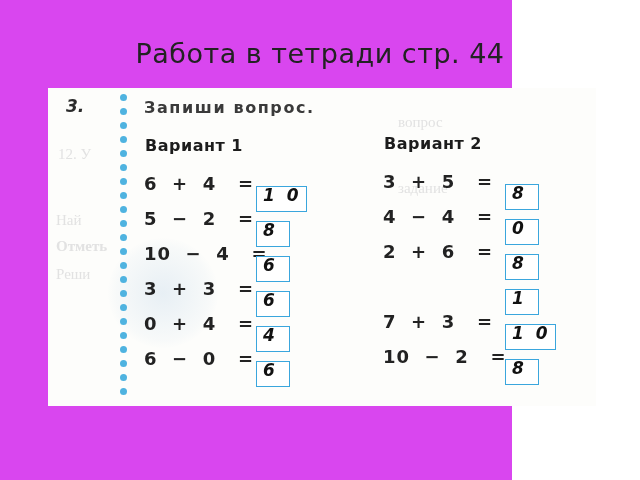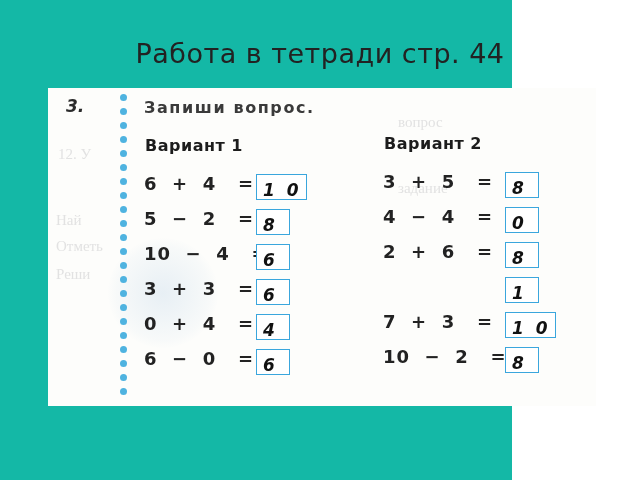--- a/index.html
+++ b/index.html
@@ -10,21 +10,21 @@
     width: 640px;
     height: 480px;
     background: #ffffff;
     font-family: "DejaVu Sans", sans-serif;
     overflow: hidden;
   }
   #page {
     position: relative;
     width: 512px;
     height: 480px;
-    background: #14b8a6;
+    background: #d946ef;
   }
   #page-title {
     position: absolute;
     top: 38px;
     left: 0;
     width: 640px;
     text-align: center;
     font-size: 27px;
     color: #222222;
     font-family: "DejaVu Sans", sans-serif;
@@ -46,21 +46,21 @@
     color: #e2e2e2;
     font-size: 15px;
     font-family: "Liberation Serif", serif;
     white-space: nowrap;
     user-select: none;
   }
   .ghost.g1 { top: 26px; left: 350px; }
   .ghost.g2 { top: 58px; left: 10px; }
   .ghost.g3 { top: 92px; left: 350px; }
   .ghost.g4 { top: 116px; left: 8px; margin-top: 8px; }
-  .ghost.g5 { top: 150px; left: 8px; }
+  .ghost.g5 { top: 150px; left: 8px; font-weight: bold; }
   .ghost.g6 { top: 178px; left: 8px; }
   .ghost-circle {
     position: absolute;
     top: 150px;
     left: 60px;
     width: 110px;
     height: 110px;
     border-radius: 50%;
     background: radial-gradient(circle, rgba(205,222,236,0.45) 0%, rgba(205,222,236,0.12) 60%, rgba(255,255,255,0) 72%);
   }
@@ -131,28 +131,28 @@
     color: #222222;
     white-space: pre;
     letter-spacing: 1px;
   }
   .op {
     color: #222222;
     font-weight: bold;
   }
   .answer-box {
     position: absolute;
-    top: 8px;
+    top: 20px;
     height: 26px;
     min-width: 34px;
     border: 1.4px solid #3aa6dd;
     background: #ffffff;
     box-sizing: border-box;
     display: flex;
-    align-items: flex-end;
+    align-items: flex-start;
     justify-content: flex-start;
     padding: 0 4px;
   }
   .answer-text {
     font-size: 17px;
     font-weight: bold;
     font-style: italic;
     color: #111111;
     font-family: "DejaVu Sans", sans-serif;
     letter-spacing: 3px;

